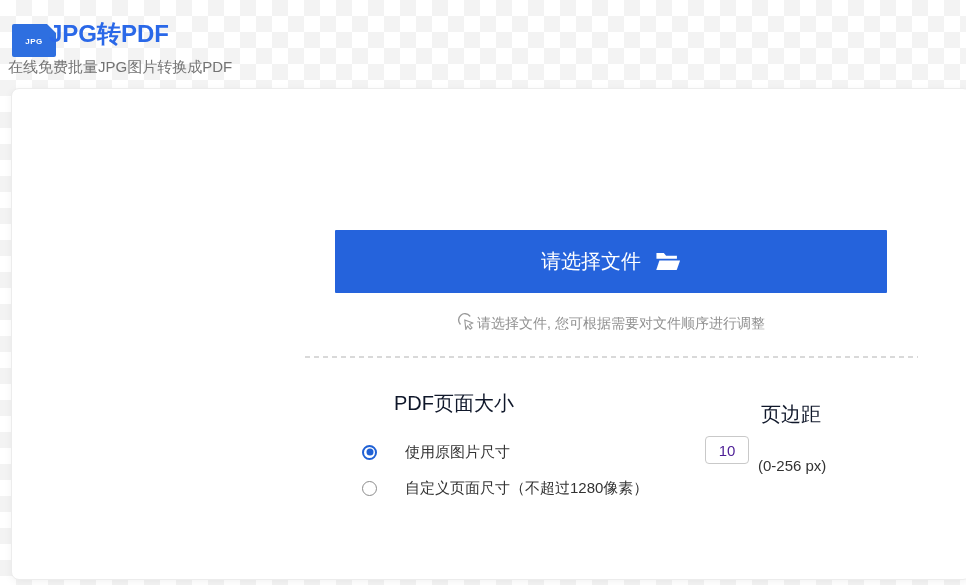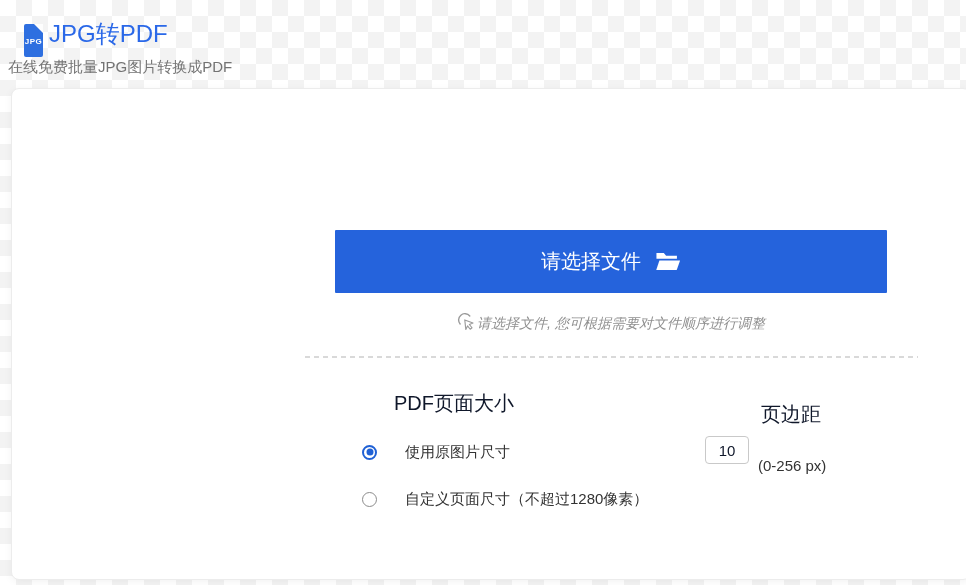--- a/index.html
+++ b/index.html
@@ -15,35 +15,35 @@
     background-color:#fff;
     background-image:
       linear-gradient(45deg,#f3f3f3 25%,transparent 25%,transparent 75%,#f3f3f3 75%),
       linear-gradient(45deg,#f3f3f3 25%,transparent 25%,transparent 75%,#f3f3f3 75%);
     background-size:32px 32px;
     background-position:0 0,16px 16px;
   }
 
   
   .app-icon{
-    position:absolute;left:12px;top:24px;width:19px;height:33px;
-    background:var(--icon-blue);border-radius:2px;margin-left:12px;
+    position:absolute;left:12px;top:24px;width:44px;height:33px;
+    background:var(--icon-blue);border-radius:2px;
   }
   .app-icon::after{ 
     content:"";position:absolute;right:0;top:0;
     border-style:solid;border-width:0 9px 9px 0;
     border-color:transparent #fdfdfd transparent transparent;
   }
   .app-icon span{
     position:absolute;left:0;right:0;top:13px;
     text-align:center;color:#fff;font-size:8px;font-weight:bold;letter-spacing:.5px;
   }
   .page-title{
     position:absolute;left:49px;top:18px;
-    font-size:24px;color:var(--title-blue);font-weight:400;
+    font-size:24px;color:var(--title-blue);font-weight:700;
   }
   .page-subtitle{
     position:absolute;left:8px;top:58px;
     font-size:15px;color:#737373;
   }
 
   
   .panel{
     position:absolute;left:11px;top:88px;width:960px;height:492px;
     background:#fff;border:1px solid #ececec;border-radius:8px;
@@ -54,57 +54,57 @@
     background:var(--accent);border:none;border-radius:1px;
     color:#fff;font-size:20px;font-family:inherit;
     display:flex;align-items:center;justify-content:center;gap:14px;
     cursor:pointer;
     text-align:right;
   }
   .select-btn svg{display:block;}
   .hint-row{
     position:absolute;left:323px;top:224px;width:552px;height:22px;
     display:flex;align-items:center;justify-content:center;gap:1px;
-    font-size:14px;color:#909090;font-style:italic;
+    font-size:14px;color:#909090;
   }
   .divider{
     position:absolute;left:293px;top:267px;width:613px;height:2px;
     background:repeating-linear-gradient(90deg,#d9d9d9 0 5px,transparent 5px 9px);
   }
   .col-header{
     position:absolute;font-size:20px;color:#0f172a;
   }
   .col-header.size{left:382px;top:301px;}
   .col-header.margin{left:749px;top:312px;}
 
   .radio-row{
     position:absolute;left:350px;height:20px;
     display:flex;align-items:center;gap:28px;
     font-size:15px;color:#333;cursor:pointer;
   }
   .radio-row.r1{top:353px;}
-  .radio-row.r2{top:400px;text-align:center;}
+  .radio-row.r2{top:389px;text-align:center;}
   .radio{
     width:15px;height:15px;border-radius:50%;
     border:1px solid #8c8c8c;background:#fff;position:relative;flex:0 0 auto;
   }
   .radio.checked{border:2px solid #2061d5;}
   .radio.checked::after{
     content:"";position:absolute;left:50%;top:50%;
     width:7px;height:7px;border-radius:50%;background:#2061d5;
     transform:translate(-50%,-50%);
   }
 
   .margin-group{
     position:absolute;left:693px;top:347px;height:28px;
     display:flex;align-items:center;gap:9px;
   }
   .margin-input{
     width:44px;height:28px;border:1px solid #c9c9c9;border-radius:4px;
-    text-align:center;font-size:15px;color:#0f172a;font-family:inherit;background:#fff;
+    text-align:center;font-size:15px;color:#4c1d95;font-family:inherit;background:#fff;
   }
   .margin-range{font-size:15px;color:#333;margin-top:30px;}
 </style>
 </head>
 <body>
 
 <div class="app-icon">
   <span>JPG</span>
 </div>
 <div class="page-title">JPG转PDF</div>

